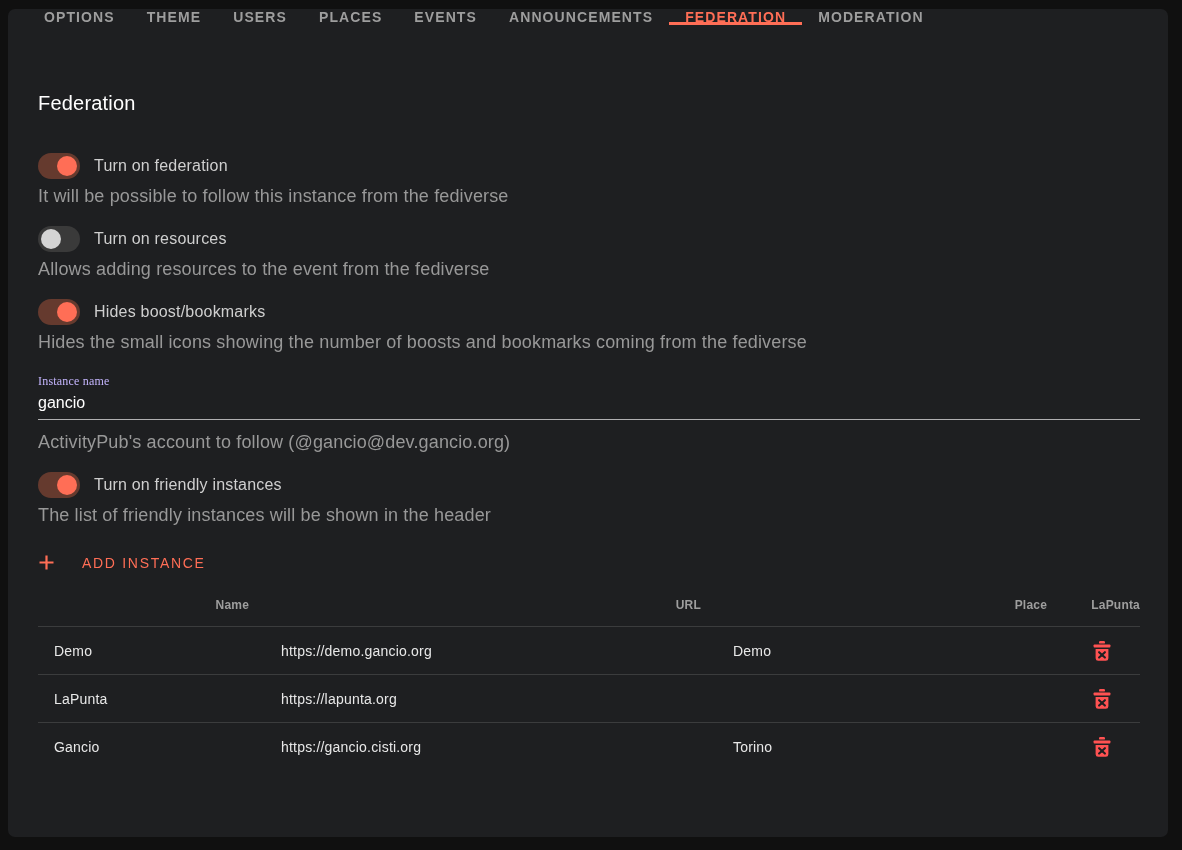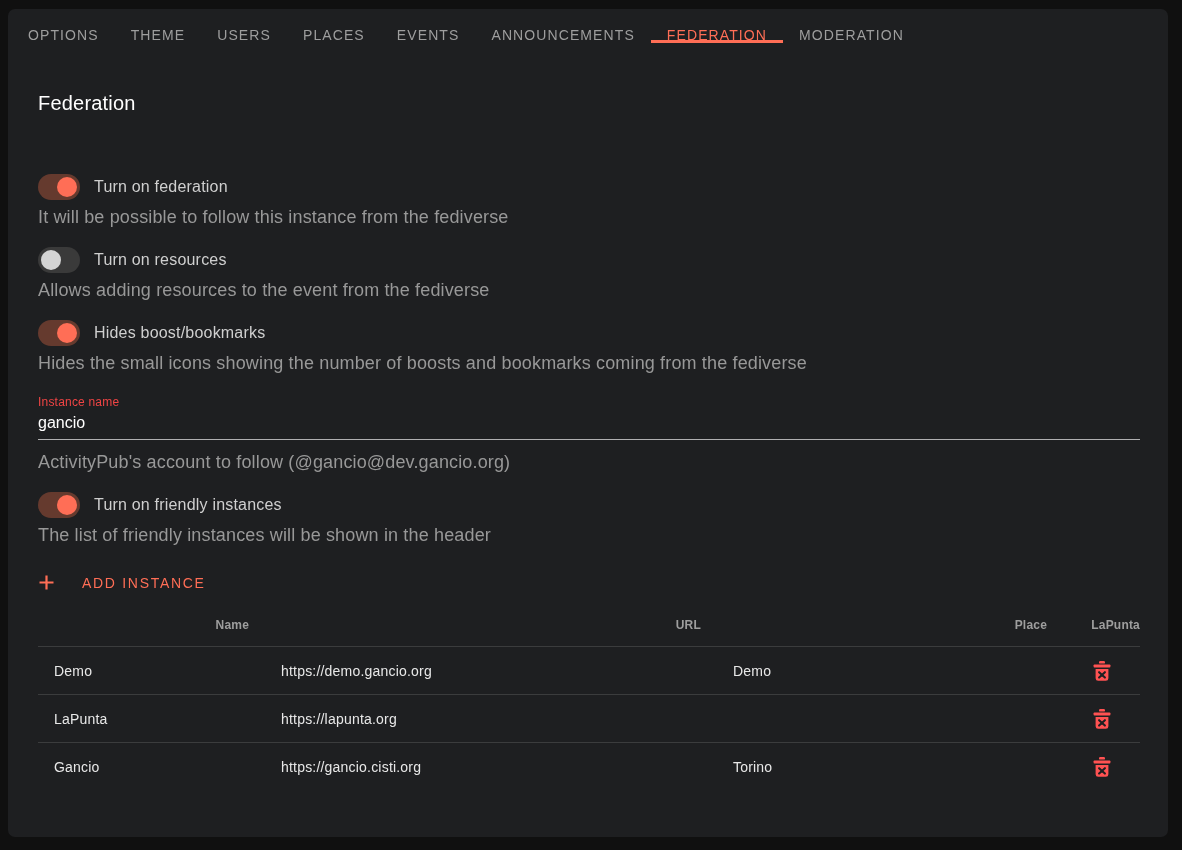--- a/index.html
+++ b/index.html
@@ -15,51 +15,51 @@
     width:1182px;height:850px;position:relative;
     background:var(--bg);
     font-family:"Liberation Sans","DejaVu Sans",sans-serif;
     -webkit-font-smoothing:antialiased;
   }
   .card{
     position:absolute;left:8px;top:9px;width:1160px;height:828px;
     background:var(--card);border-radius:7px;overflow:hidden;
   }
   
-  .tabs{display:flex;align-items:center;height:51px;padding-left:4px;}
+  .tabs{display:flex;align-items:flex-start;height:51px;padding-left:20px;font-weight:bold;}
   .tab{
     display:flex;align-items:center;padding:0 16px;position:relative;
     color:#9e9e9e;font-size:14px;letter-spacing:1.1px;cursor:pointer;
     white-space:nowrap;
   }
   .tab.active{color:var(--accent);}
   .tab.active::after{
     content:"";position:absolute;left:0;right:0;bottom:0;height:3px;
     background:var(--accent);
   }
   
   .content{padding:0 28px 0 30px;}
   .page-title{margin:32px 0 0;font-size:20px;font-weight:500;color:#ffffff;letter-spacing:.2px;}
   .switch-row{display:flex;align-items:center;margin-top:19px;}
-  .switch-row.first{margin-top:59px;}
+  .switch-row.first{margin-top:38px;}
   .switch{
     width:42px;height:26px;border-radius:13px;background:#3a3a3a;
     position:relative;flex:0 0 auto;cursor:pointer;
   }
   .switch .knob{
     position:absolute;top:3px;left:3px;width:20px;height:20px;border-radius:50%;
     background:#d4d4d4;transition:left .15s;
   }
   .switch.on{background:#653a2e;}
   .switch.on .knob{left:19px;background:var(--accent);}
   .switch-label{margin-left:14px;font-size:16px;color:#cfcfcf;letter-spacing:.2px;}
   .hint{margin-top:7px;font-size:18px;color:#989898;letter-spacing:.15px;}
   
   .field{margin-top:21px;}
-  .field-label{font-size:12px;color:#ef4444;letter-spacing:.2px;}
+  .field-label{font-size:12px;color:#c4b5fd;letter-spacing:.2px;font-family:Liberation Serif, serif;}
   .field input{
     display:block;width:100%;background:transparent;border:none;outline:none;
     border-bottom:1px solid rgba(255,255,255,.65);
     color:#ffffff;font-size:16px;font-family:inherit;
     padding:3px 0 7px;margin-top:2px;border-radius:0;
   }
   .field.place{margin-top:35px;}
   .field.place input{
     padding:0 0 10px;border-bottom:1px solid rgba(255,255,255,.5);
   }

